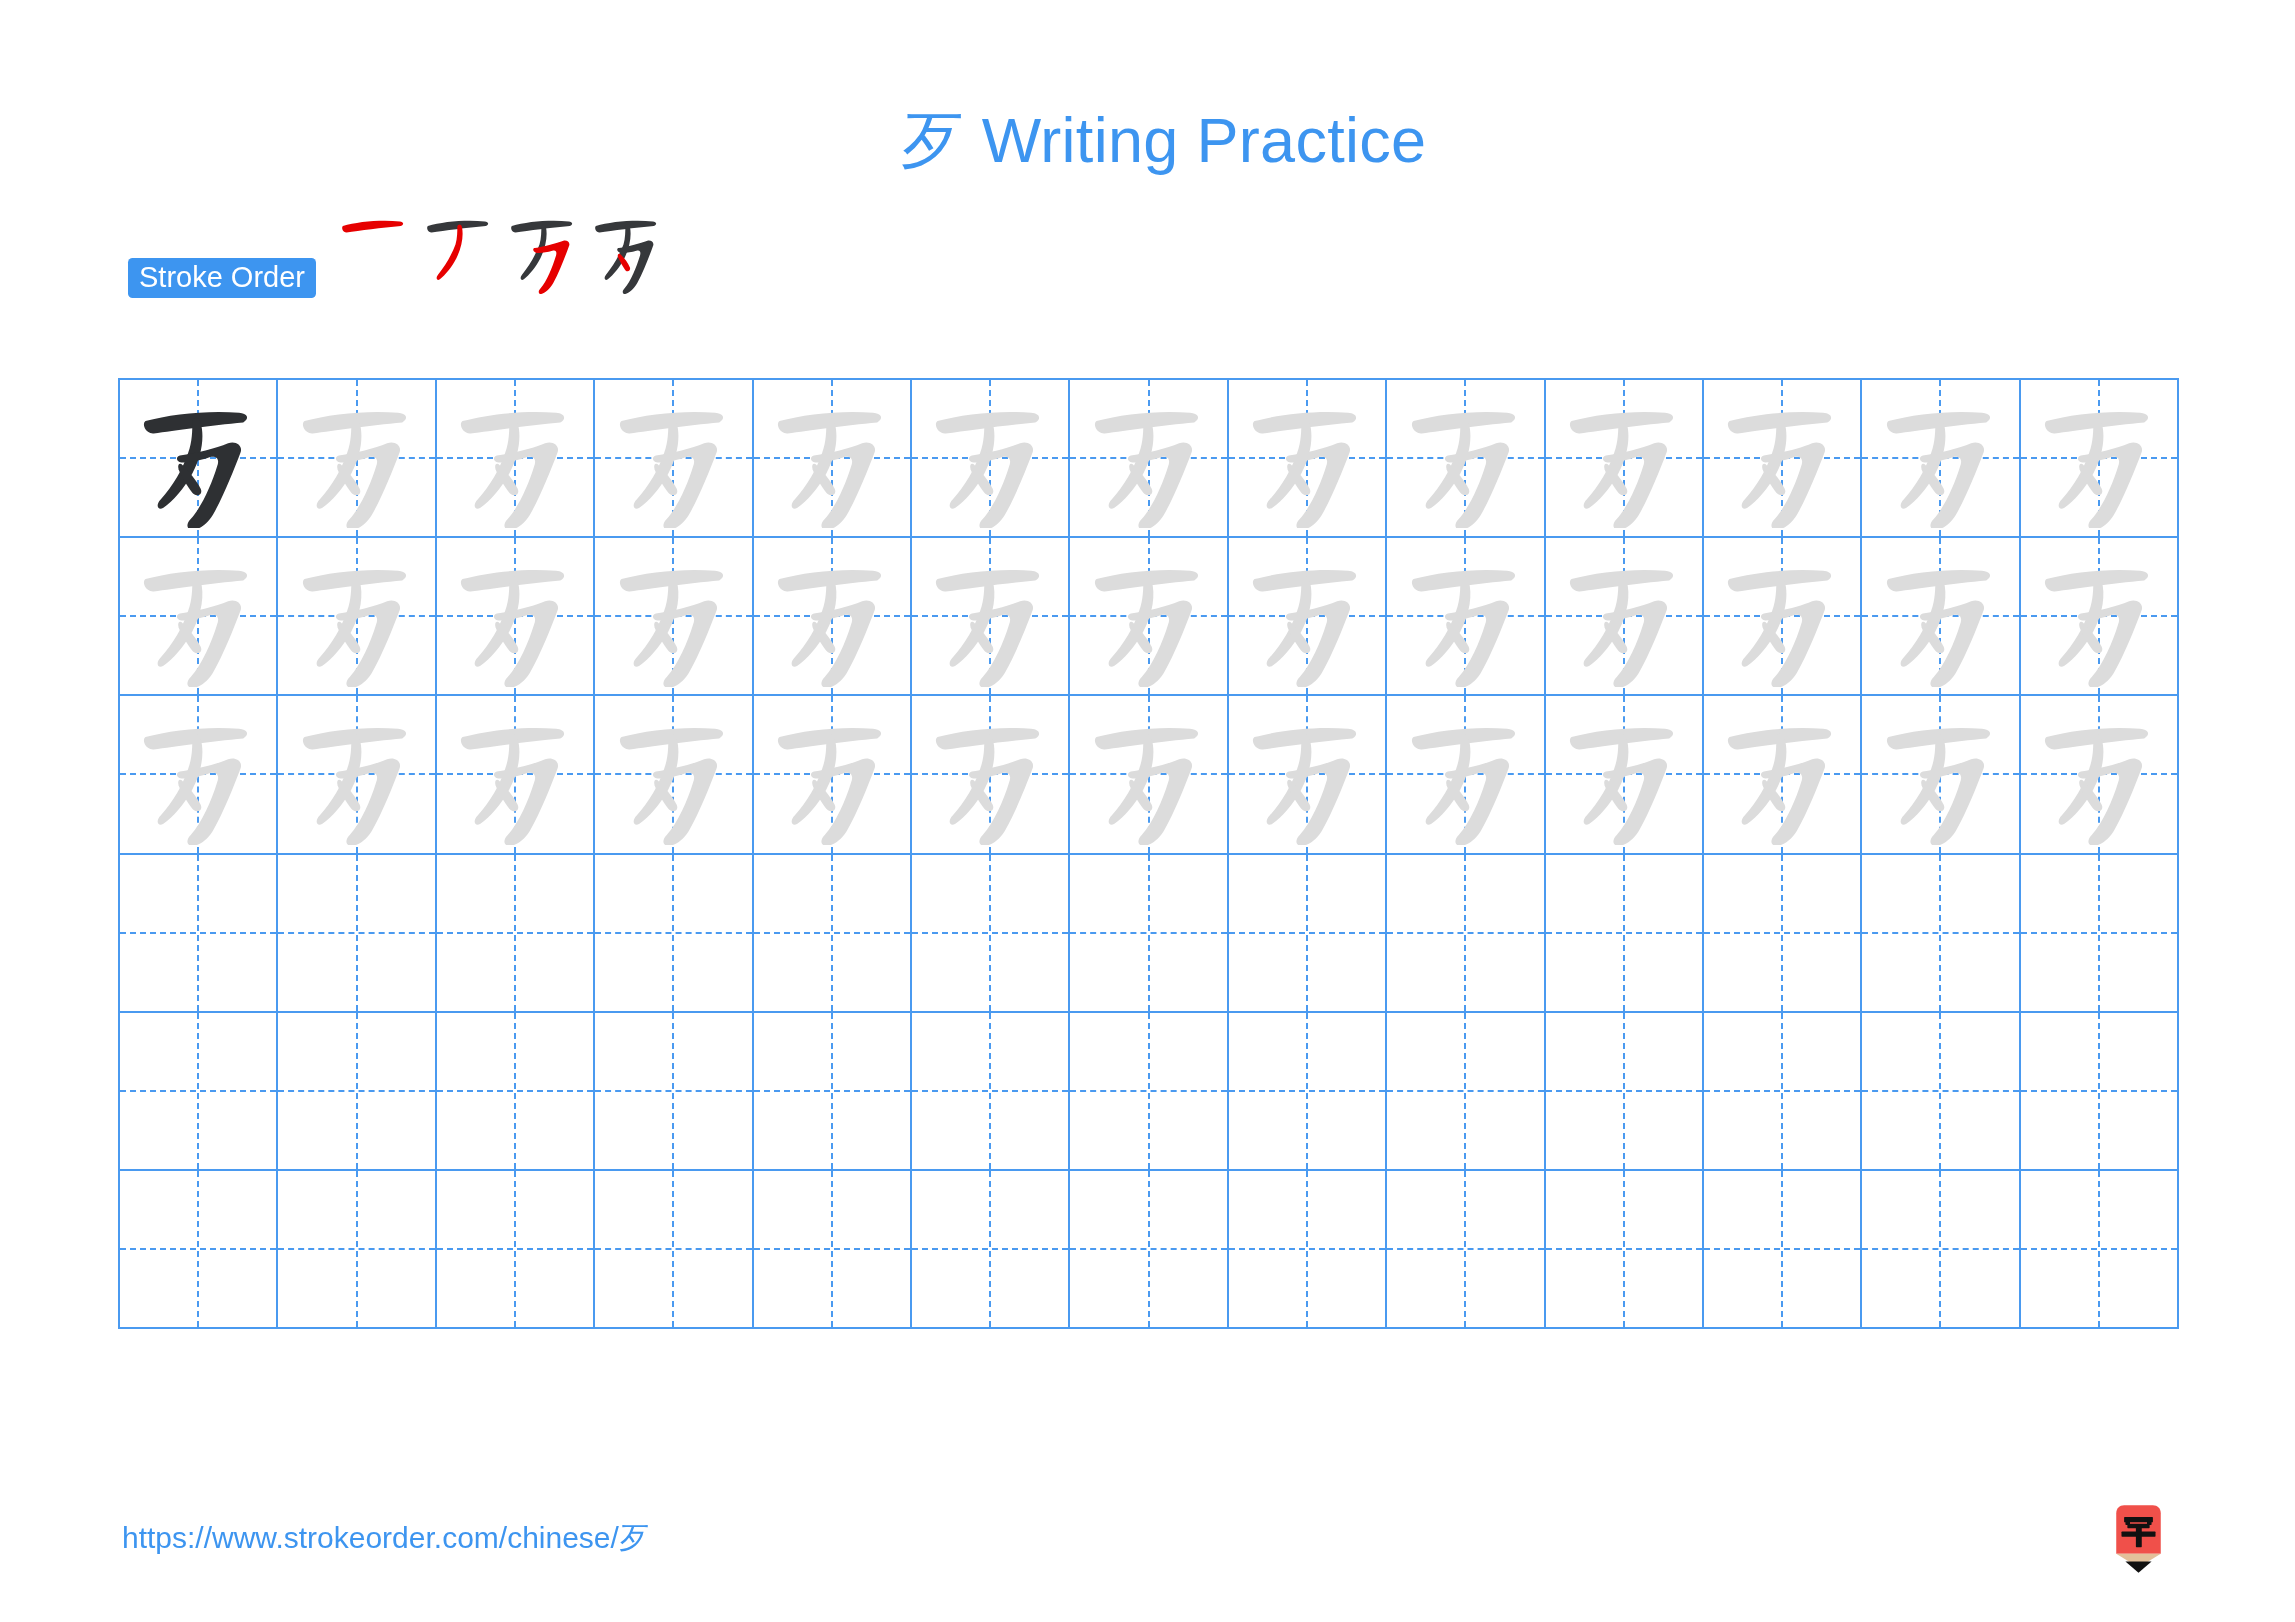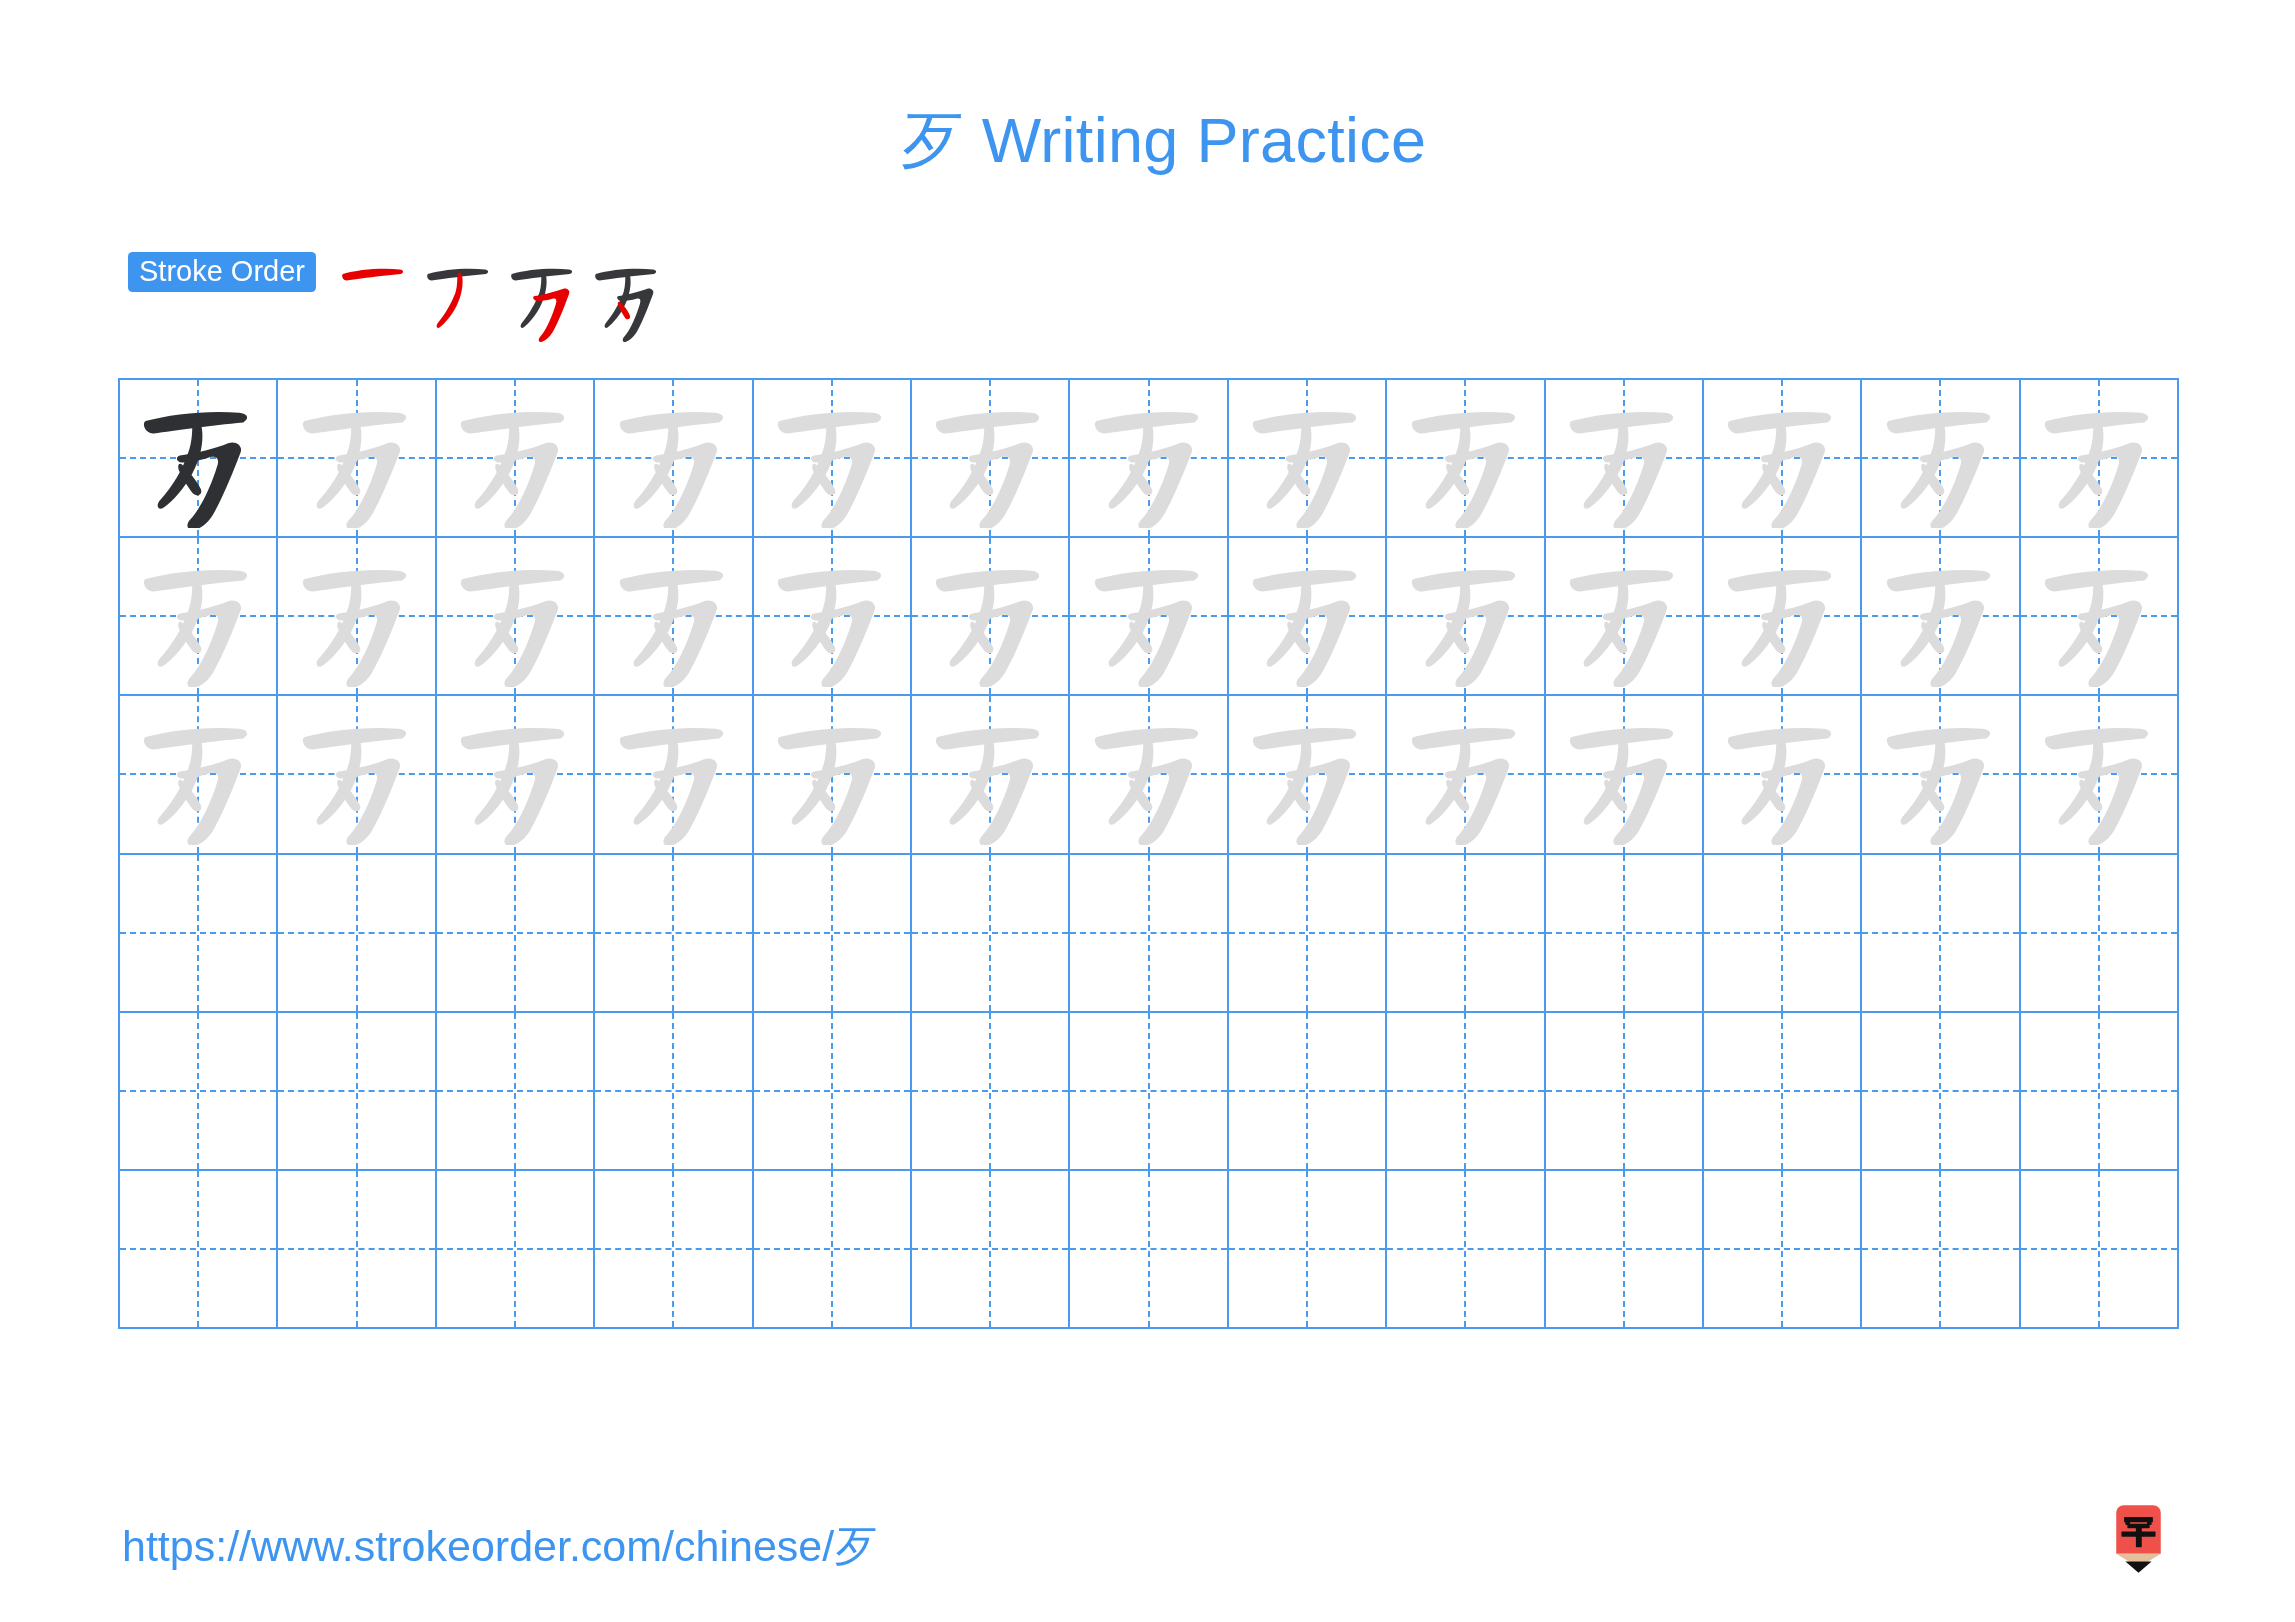--- a/index.html
+++ b/index.html
@@ -24,21 +24,21 @@
     white-space:nowrap;
     margin-left:16px;
   }
 
   
   #stroke-order-section{
     position:absolute;
     left:128px;top:252px;
     height:46px;
     display:flex;
-    align-items:flex-start;
+    align-items:flex-end;
   }
   #stroke-order-badge{
     background:#3d95f0;
     color:#ffffff;
     font-size:29px;
     font-weight:400;
     border-radius:4.6px;
     padding:4.6px 11px 6.5px 11px;
     line-height:1;
     white-space:nowrap;
@@ -97,21 +97,21 @@
     position:absolute;
     left:6%;top:5%;
     width:88%;height:90%;
   }
   .cell-glyph svg{display:block;width:100%;height:100%;}
 
   
   #footer-url{
     position:absolute;
     left:122px;top:1518px;
-    font-size:43px;
+    font-size:30px;
     color:#3d95f0;
     white-space:nowrap;
   }
   #footer-brand{
     position:absolute;
     right:115px;top:1502px;
     display:flex;
     align-items:center;
     height:76px;
   }

